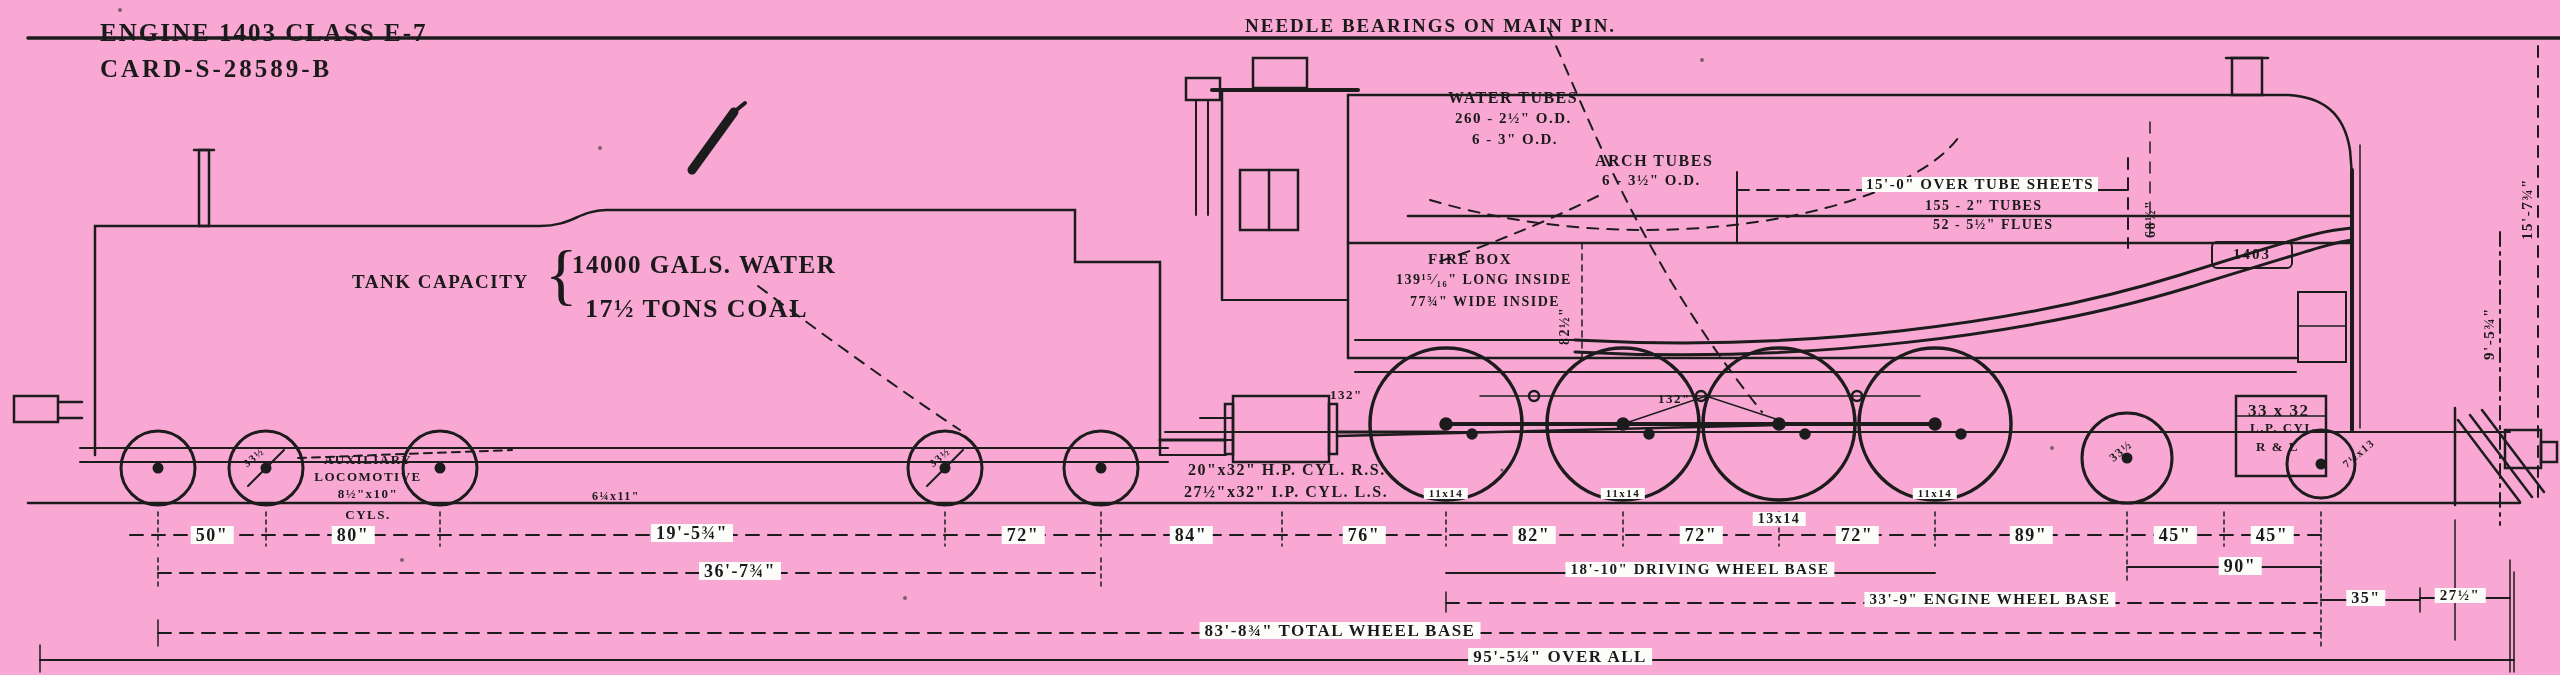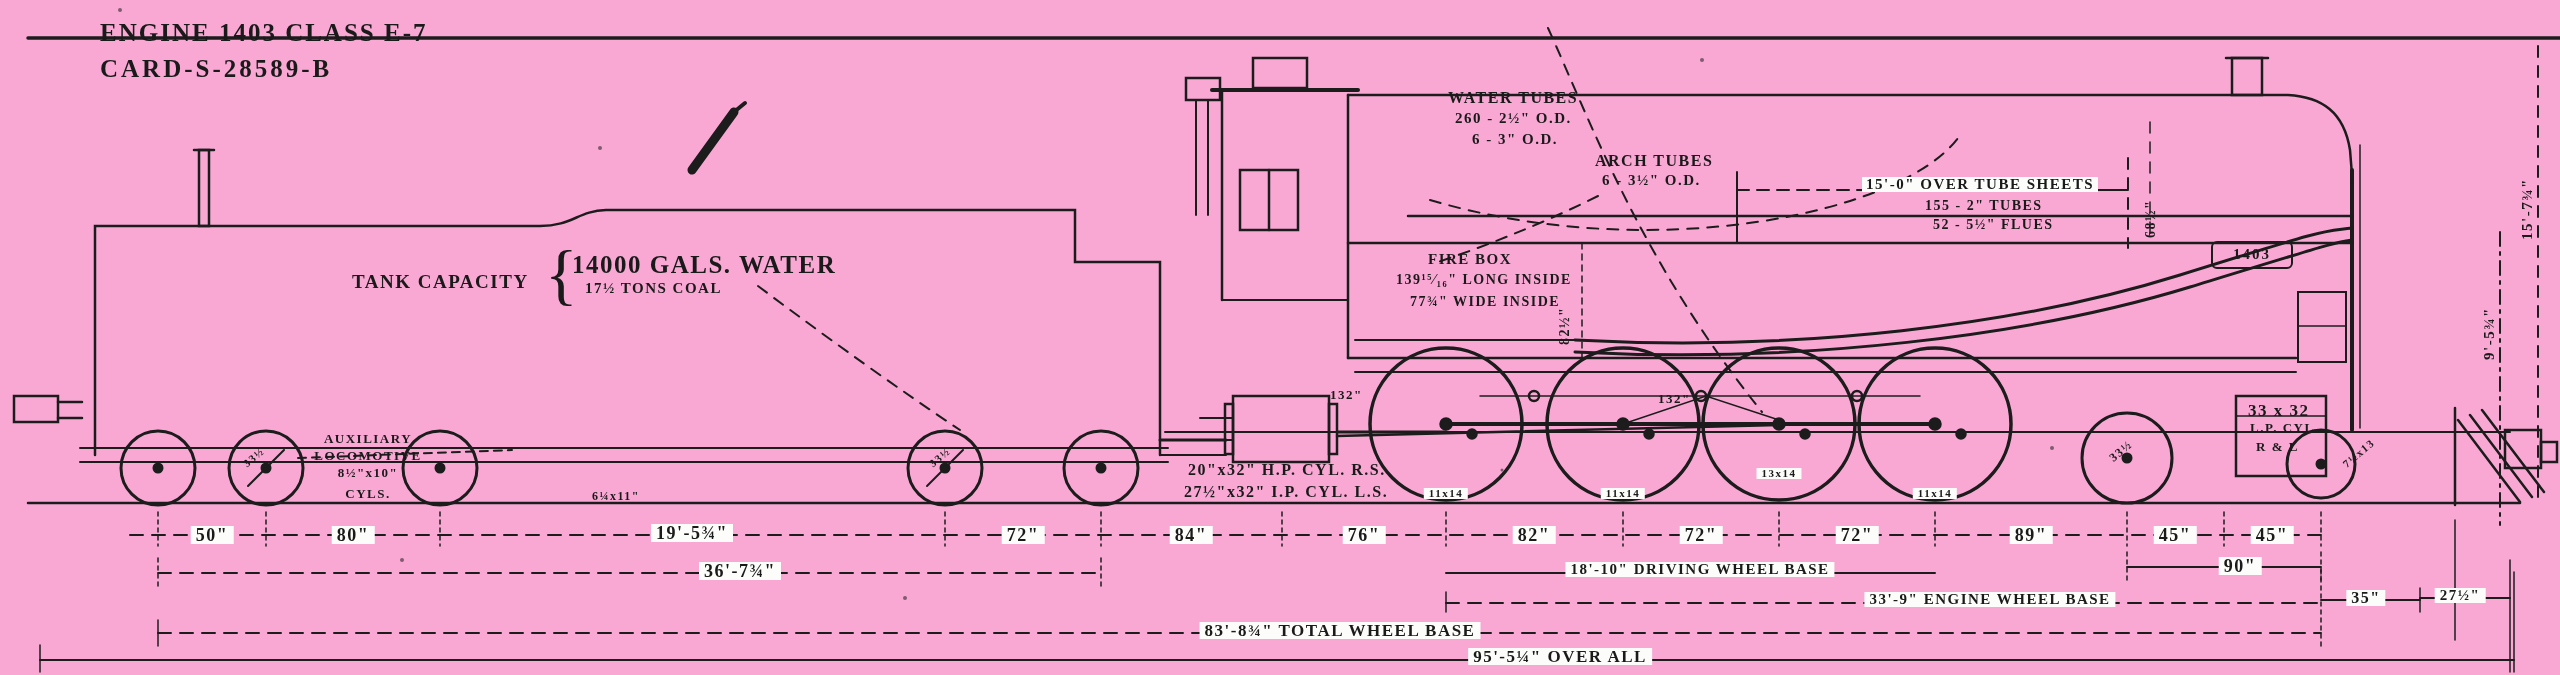--- a/index.html
+++ b/index.html
@@ -2,21 +2,21 @@
 <html><head>
 <meta charset="utf-8">
 <style>
   html,body{margin:0;padding:0;background:#e8e8e4;}
   #sheet{position:relative;width:2560px;height:675px;background:#f9a8d4;overflow:hidden;
          font-family:Liberation Serif, serif;color:#161616;}
   #art{position:absolute;left:0;top:0;}
   .lbl{position:absolute;font-weight:bold;white-space:nowrap;line-height:1;color:#1a1a1a;
        letter-spacing:1.5px;}
   .mask{background:#fcfcfa;padding:0 5px;transform:translateX(-50%);}
-  .ctr{transform:translateX(-50%);}
+  .ctr{transform:translateX(-50%);margin-top:21px;}
   .rot{transform:rotate(-90deg);transform-origin:left top;}
   .diag{transform:rotate(-40deg);}
   .brace{font-weight:normal;letter-spacing:0;}
 </style>
 </head>
 <body>
 
 <div id="sheet">
 
   <svg id="art" width="2560" height="675" viewBox="0 0 2560 675" stroke="#1c1c1c" fill="none" stroke-linecap="round">
@@ -172,25 +172,26 @@
       <circle cx="905" cy="598" r="2"></circle>
         <circle cx="2052" cy="448" r="2"></circle>
         <circle cx="402" cy="560" r="2"></circle>
       <circle cx="1502" cy="470" r="1.5"></circle>
         <circle cx="120" cy="10" r="2"></circle>
     </g>
   </svg>
 
   <div class="lbl" style="left:100px;top:20px;font-size:25px;letter-spacing:2px">ENGINE 1403 CLASS E-7</div>
   <div class="lbl" style="left:100px;top:56px;font-size:25px;letter-spacing:3px">CARD-S-28589-B</div>
+  <div class="lbl" style="left:1245px;top:16px;font-size:19px;letter-spacing:2px">NEEDLE BEARINGS ON MAIN PIN.</div>
 
   <div class="lbl" style="left:352px;top:272px;font-size:19px">TANK CAPACITY</div>
   <div class="lbl brace" style="left:545px;top:240px;font-size:68px">{</div>
   <div class="lbl" style="left:572px;top:252px;font-size:25px">14000 GALS. WATER</div>
-  <div class="lbl" style="left:585px;top:281px;font-size:15px">17½ TONS COAL</div>
+  <div class="lbl" style="left:585px;top:296px;font-size:26px">17½ TONS COAL</div>
   <div class="lbl ctr" style="left:368px;top:432px;font-size:13px">AUXILIARY</div>
   <div class="lbl ctr" style="left:368px;top:449px;font-size:13px">LOCOMOTIVE</div>
   <div class="lbl ctr" style="left:368px;top:466px;font-size:13px">8½"x10"</div>
   <div class="lbl ctr" style="left:368px;top:487px;font-size:13px">CYLS.</div>
   <div class="lbl diag" style="left:242px;top:452px;font-size:11px">33½</div>
   <div class="lbl diag" style="left:928px;top:452px;font-size:11px">33½</div>
   <div class="lbl" style="left:592px;top:490px;font-size:12px">6¼x11"</div>
 
   <div class="lbl" style="left:1448px;top:90px;font-size:16px">WATER TUBES</div>
   <div class="lbl" style="left:1455px;top:111px;font-size:15px">260 - 2½" O.D.</div>
@@ -206,21 +207,21 @@
   <div class="lbl" style="left:2212px;top:247px;width:80px;text-align:center;font-size:15px;letter-spacing:2px">1403</div>
 
   <div class="lbl" style="left:1188px;top:462px;font-size:16px">20"x32" H.P. CYL. R.S.</div>
   <div class="lbl" style="left:1184px;top:484px;font-size:16px">27½"x32" I.P. CYL. L.S.</div>
   <div class="lbl" style="left:2248px;top:402px;font-size:17px">33 x 32</div>
   <div class="lbl" style="left:2250px;top:421px;font-size:13px">L.P. CYL</div>
   <div class="lbl" style="left:2256px;top:440px;font-size:13px">R &amp; L</div>
 
   <div class="lbl mask" style="left:1446px;top:488px;font-size:11px">11x14</div>
   <div class="lbl mask" style="left:1623px;top:488px;font-size:11px">11x14</div>
-  <div class="lbl mask" style="left:1779px;top:468px;font-size:11px">13x14</div>
+  <div class="lbl mask" style="left:1779px;top:512px;font-size:14px">13x14</div>
   <div class="lbl mask" style="left:1935px;top:488px;font-size:11px">11x14</div>
   <div class="lbl" style="left:1330px;top:388px;font-size:13px">132"</div>
   <div class="lbl" style="left:1658px;top:392px;font-size:13px">132"</div>
   <div class="lbl diag" style="left:2340px;top:448px;font-size:11px">7½x13</div>
   <div class="lbl diag" style="left:2108px;top:445px;font-size:12px">33½</div>
 
   <div class="lbl rot" style="left:1558px;top:345px;font-size:14px">82½"</div>
   <div class="lbl rot" style="left:2144px;top:238px;font-size:14px">68½"</div>
   <div class="lbl rot" style="left:2482px;top:360px;font-size:15px">9'-5¾"</div>
   <div class="lbl rot" style="left:2520px;top:240px;font-size:15px">15'-7¾"</div>

